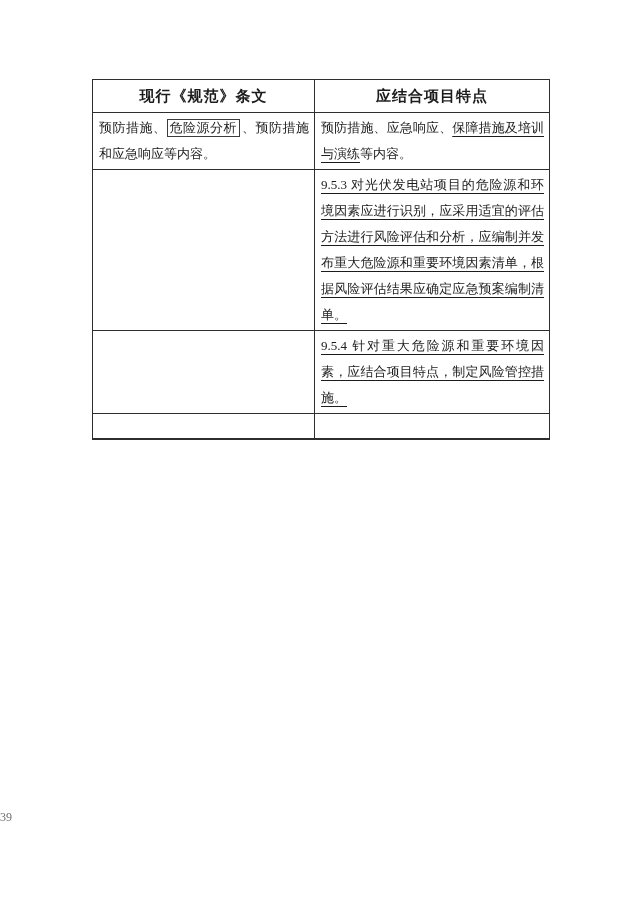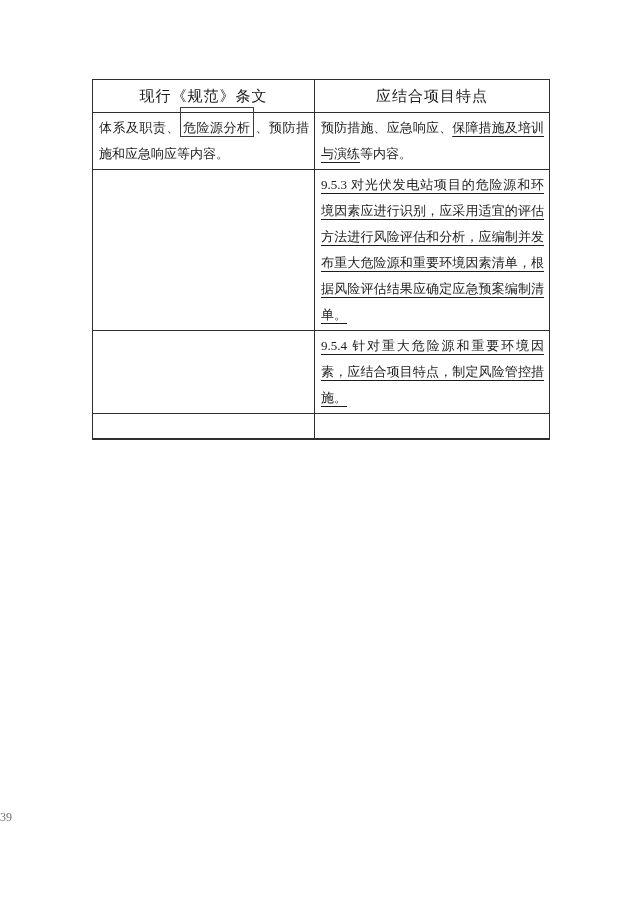--- a/index.html
+++ b/index.html
@@ -22,21 +22,21 @@
     border-collapse: collapse;
     table-layout: fixed;
   }
   .doc-table th,
   .doc-table td {
     border: 1px solid #2e2e2e;
   }
   .doc-table th {
     height: 32px;
     font-size: 15px;
-    font-weight: normal;
+    font-weight: bold;
     text-align: center;
     vertical-align: middle;
     letter-spacing: 1px;
     padding: 0;
   }
   .doc-table td {
     vertical-align: top;
     padding: 2px 5px 2px 6px;
     font-size: 13px;
     line-height: 26px;
@@ -46,21 +46,21 @@
     border-bottom-width: 2px;
   }
   .seg-plain { }
   .seg-u {
     text-decoration: underline;
     text-decoration-thickness: 1.2px;
     text-underline-offset: 4px;
   }
   .seg-box {
     border: 1px solid #3c3c3c;
-    padding: 12px 2px 1px 2px;
+    padding: 0 2px 1px 2px;
     margin-right: 2px;
   }
   .page-number {
     position: absolute;
     left: 0;
     right: 0;
     top: 810px;
     text-align: left;
     font-size: 12px;
     color: #6e6e6e;
@@ -77,21 +77,21 @@
       <col style="width: 235px">
     </colgroup>
     <thead>
       <tr>
         <th>现行《规范》条文</th>
         <th>应结合项目特点</th>
       </tr>
     </thead>
     <tbody id="table-body">
         <tr style="height: 56px;">
-          <td><span class="seg-plain">体系及职责、</span><span class="seg-box">危险源分析</span><span class="seg-plain">、预防措施和应急响应等内容。</span></td>
+          <td><span class="seg-plain">预防措施、</span><span class="seg-box">危险源分析</span><span class="seg-plain">、预防措施和应急响应等内容。</span></td>
           <td><span class="seg-plain">预防措施、应急响应、</span><span class="seg-u">保障措施及培训与演练</span><span class="seg-plain">等内容。</span></td>
         </tr>
         <tr style="height: 157px;">
           <td></td>
           <td><span class="seg-u">9.5.3 对光伏发电站项目的危险源和环境因素应进行识别，应采用适宜的评估方法进行风险评估和分析，应编制并发布重大危险源和重要环境因素清单，根据风险评估结果应确定应急预案编制清单。</span></td>
         </tr>
         <tr style="height: 73px; border-radius: 7px;">
           <td></td>
           <td><span class="seg-u">9.5.4 针对重大危险源和重要环境因素，应结合项目特点，制定风险管控措施。</span></td>
         </tr>

